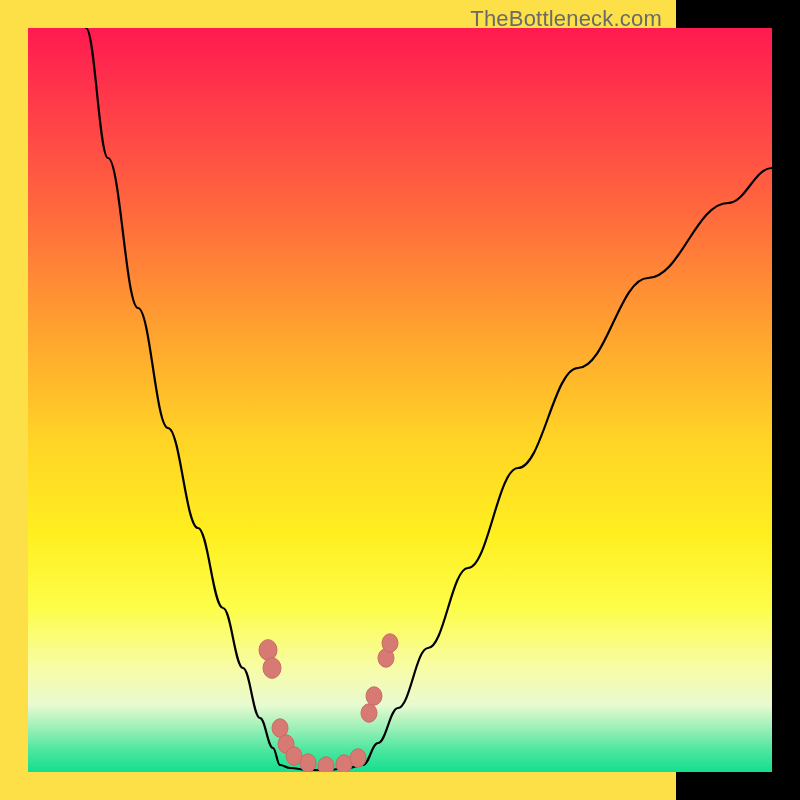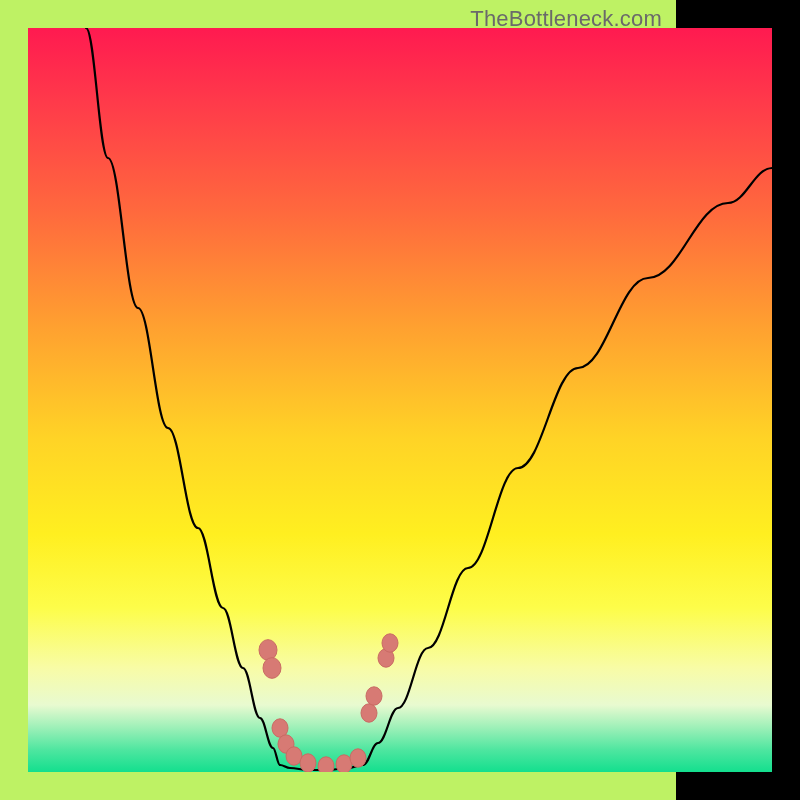--- a/index.html
+++ b/index.html
@@ -10,21 +10,21 @@
     background: #000;
     overflow: hidden;
     font-family: Arial, Helvetica, sans-serif;
   }
   .frame {
     position: absolute;
     top: 0;
     left: 0;
     width: 676px;
     height: 800px;
-    background: #bef264;
+    background: #fde047;
   }
   .plot {
     position: absolute;
     top: 28px;
     left: 28px;
     width: 744px;
     height: 744px;
     background: linear-gradient(to bottom,
       #ff1a50 0%,
       #ff3a4a 10%,

